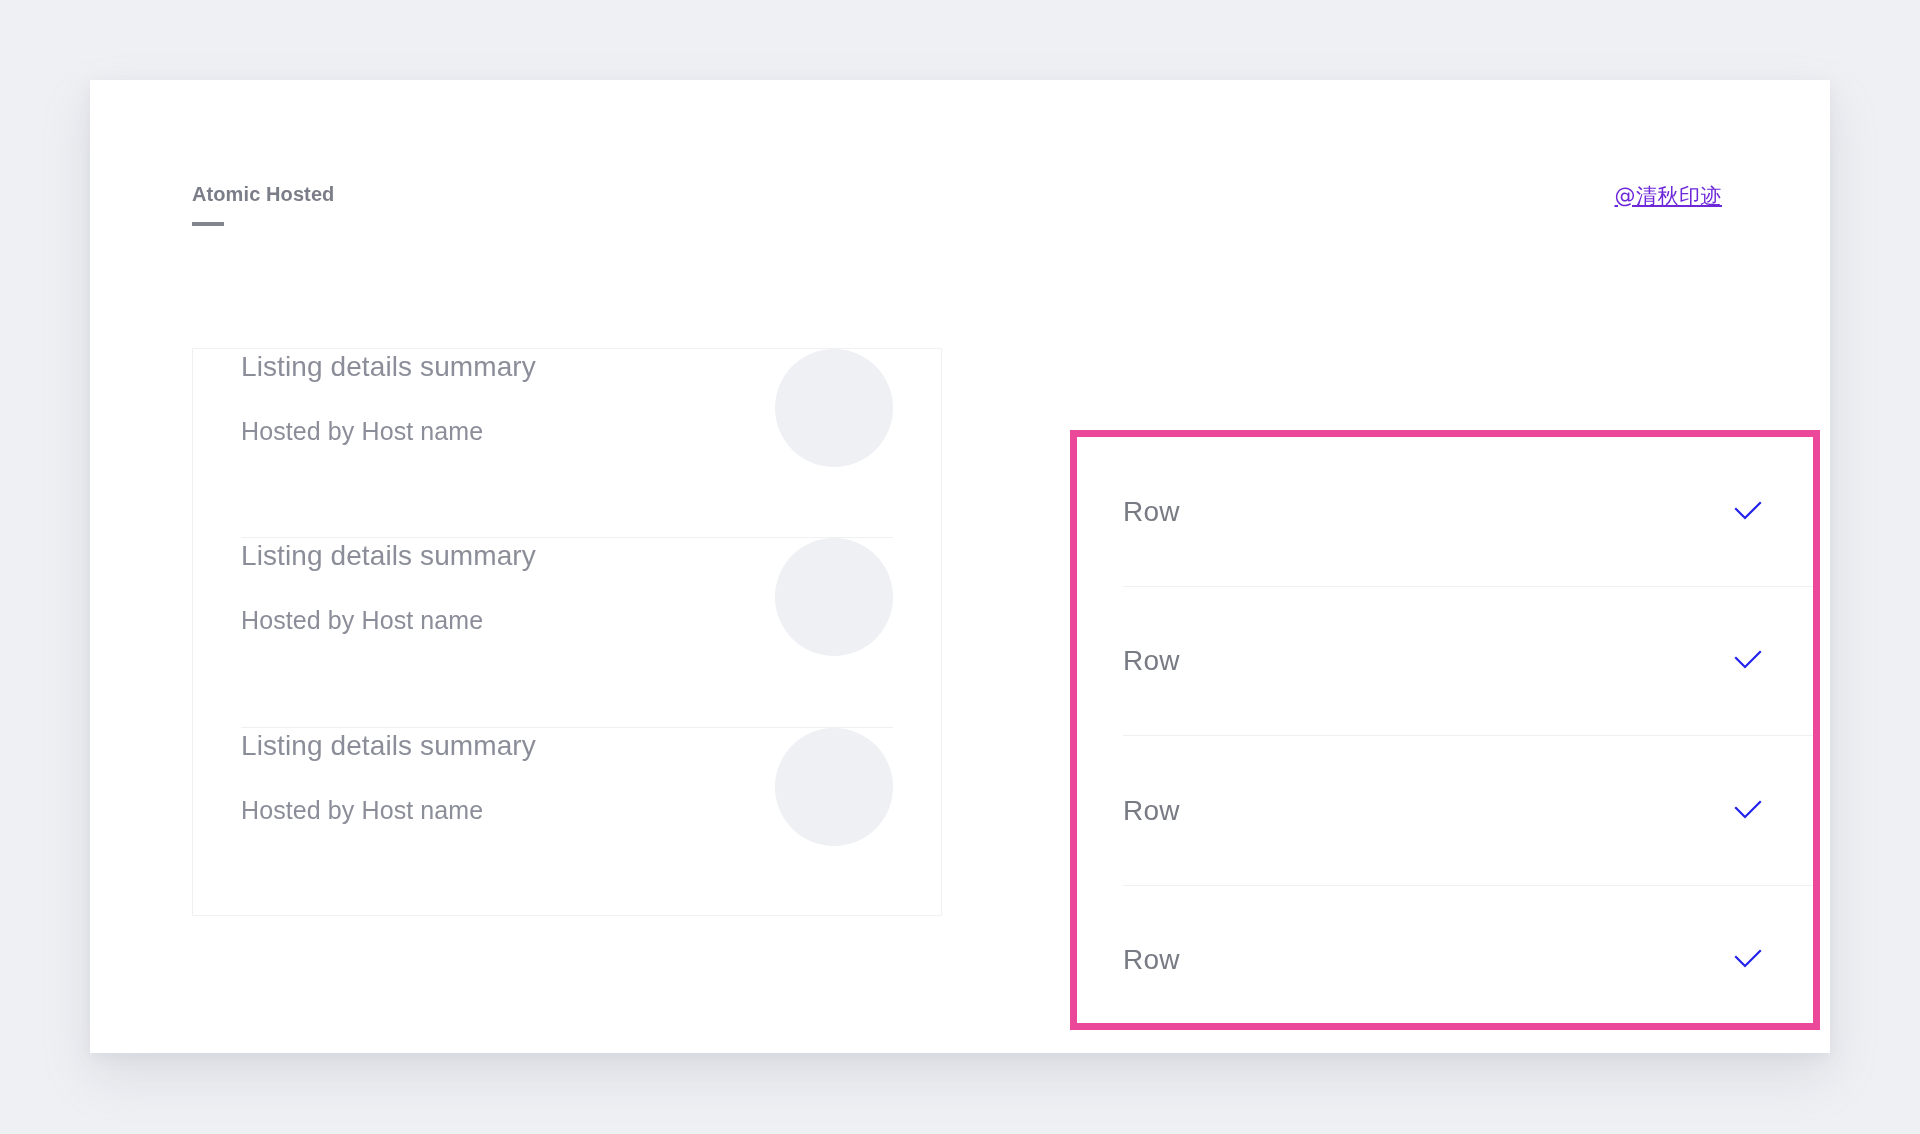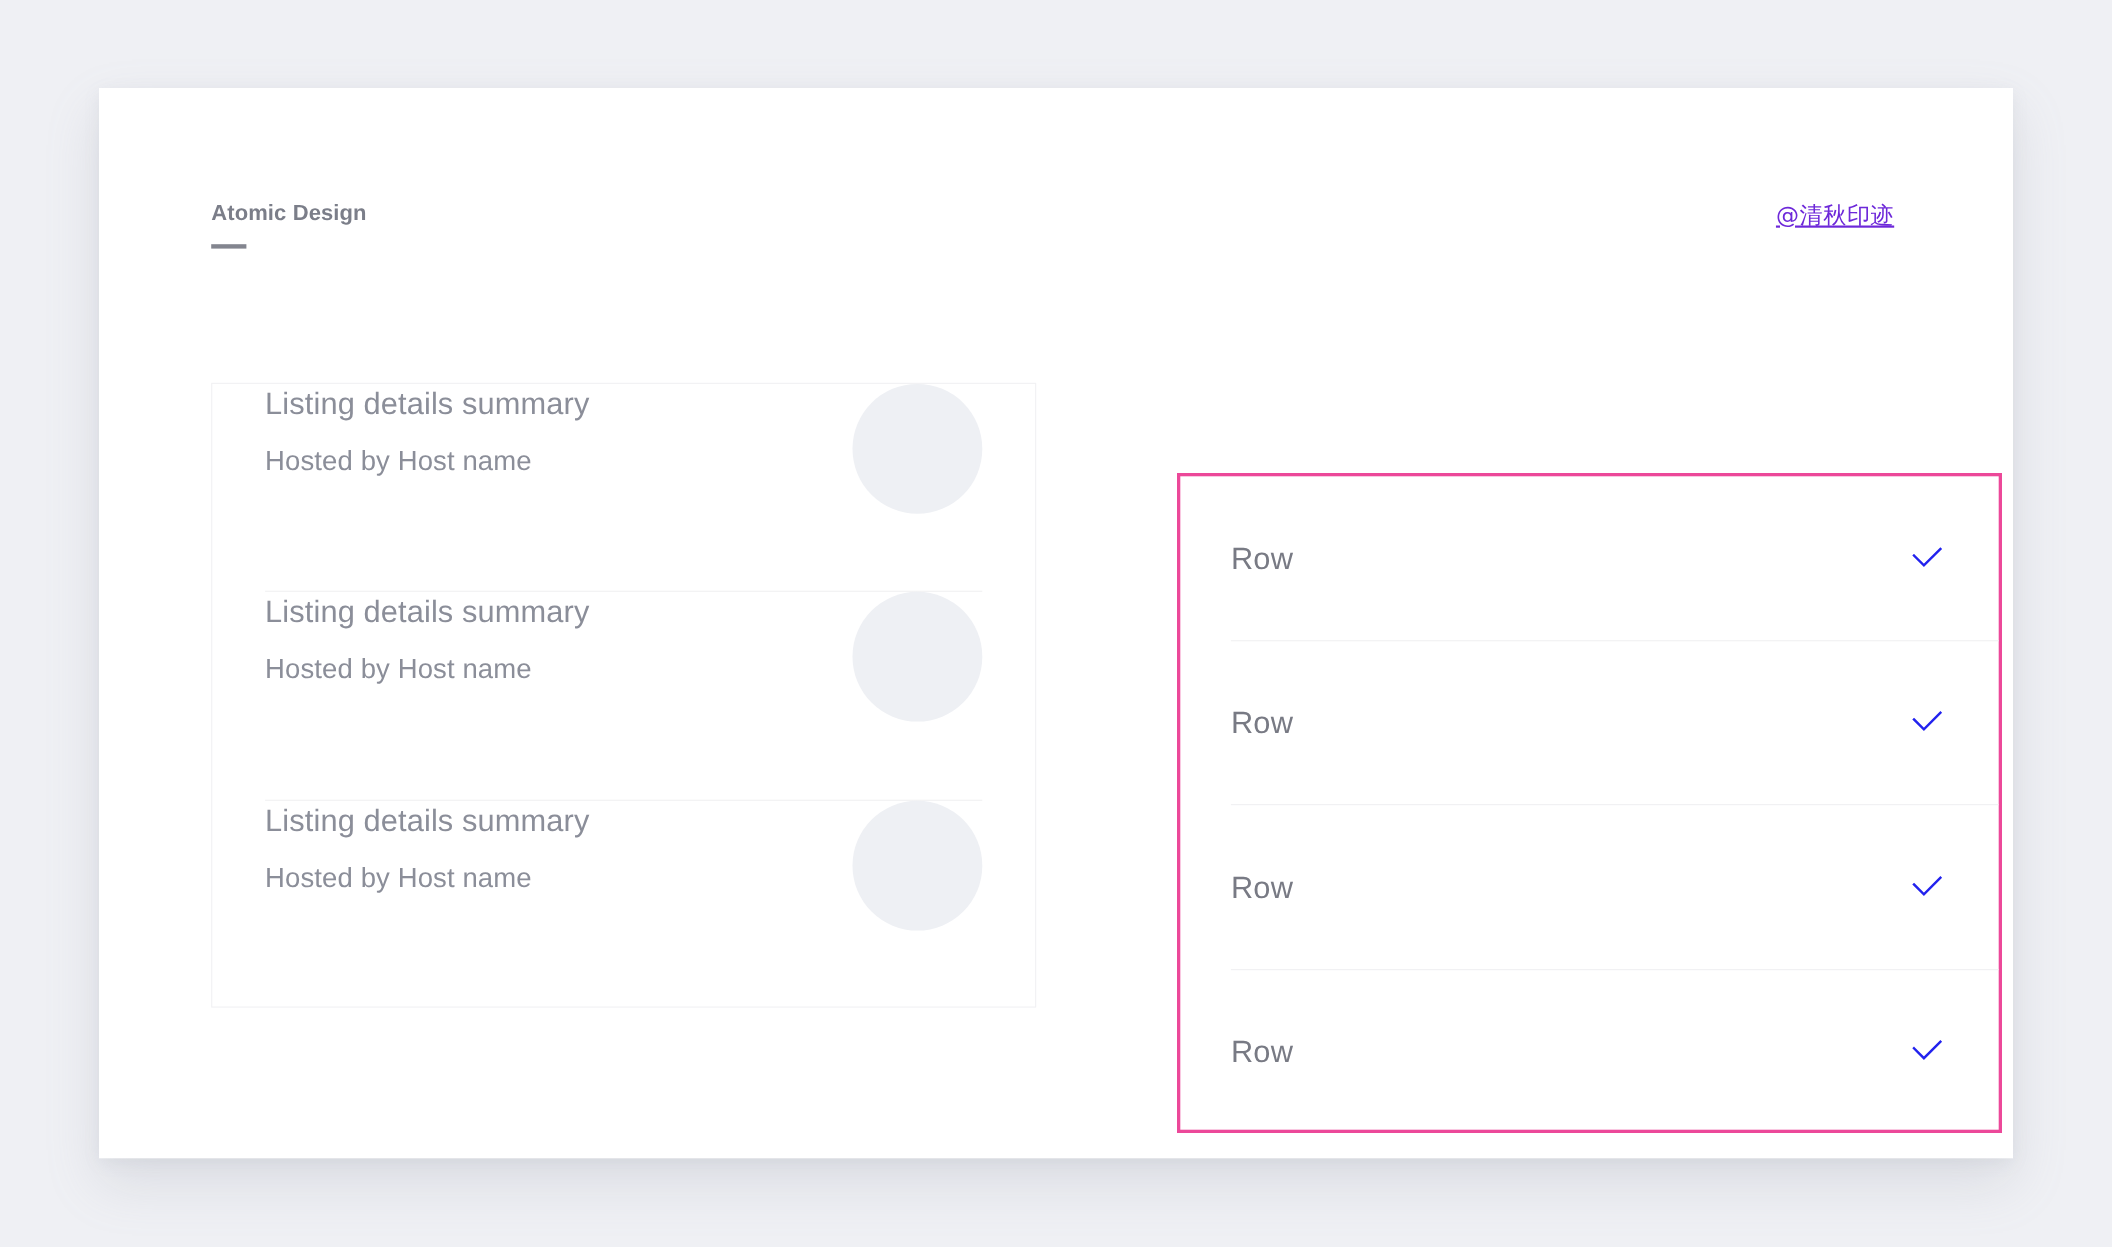--- a/index.html
+++ b/index.html
@@ -115,21 +115,21 @@
   }
   .listing-title {
     font-size: 28px;
     font-weight: normal;
     color: #8b8e99;
     line-height: 1.25;
     letter-spacing: 0.1px;
     white-space: nowrap;
   }
   .listing-sub {
-    margin-top: 20px;
+    margin-top: 32px;
     font-size: 25px;
     font-weight: normal;
     color: #8b8e99;
     line-height: 1.2;
     letter-spacing: 0.1px;
     white-space: nowrap;
   }
   .avatar {
     flex: 0 0 auto;
     width: 118px;
@@ -140,21 +140,21 @@
   }
 
   
   .rows-card {
     position: absolute;
     left: 878px;
     top: 82px;
     width: 750px;
     height: 600px;
     background: #ffffff;
-    border: 3px solid #ec4899;
+    border: 7px solid #ec4899;
   }
   .row-item {
     position: relative;
     height: 149.5px;
     display: flex;
     align-items: center;
     padding-left: 46px;
     padding-right: 48px;
   }
   .row-item .row-divider {
@@ -187,21 +187,21 @@
 </style>
 </head>
 <body>
 
 <div class="canvas">
 
   <div class="panel">
 
     <div class="panel-header">
       <div class="title-block">
-        <div class="title-text">Atomic Design</div>
+        <div class="title-text">Atomic Hosted</div>
         <div class="title-rule"></div>
       </div>
       <div class="watermark">@清秋印迹</div>
     </div>
 
     <div class="content">
 
       <div class="listing-card">
 
         <div class="listing-row">

